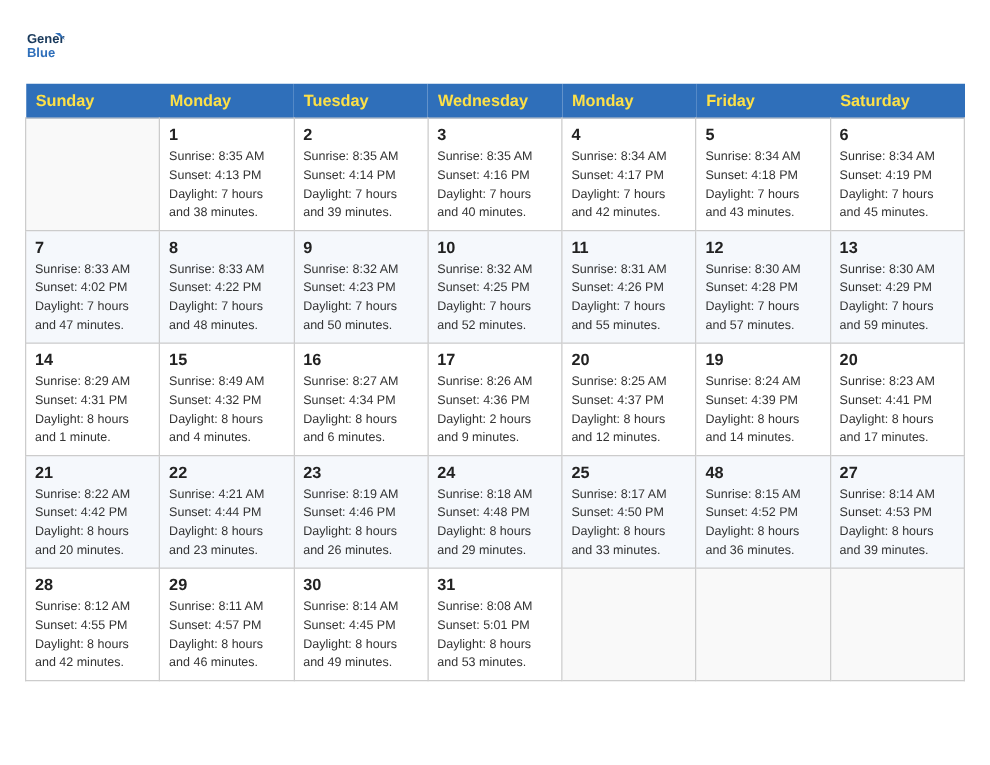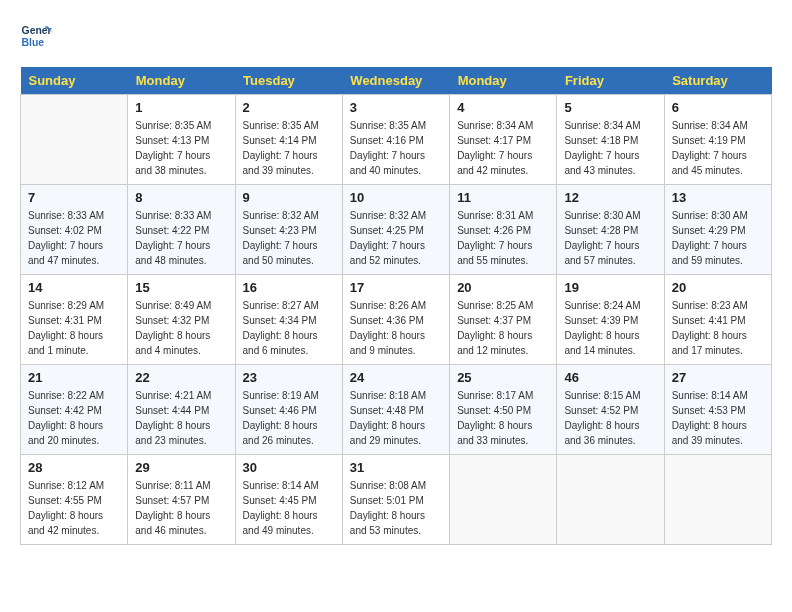--- a/index.html
+++ b/index.html
@@ -244,21 +244,21 @@
           <span>Sunrise: 8:27 AM</span><br>
           <span>Sunset: 4:34 PM</span><br>
           <span>Daylight: 8 hours and 6 minutes.</span>
         </div>
       </td>
         <td>
         <span class="day-num">17</span>
         <div class="day-info">
           <span>Sunrise: 8:26 AM</span><br>
           <span>Sunset: 4:36 PM</span><br>
-          <span>Daylight: 8 hours and 9 minutes.</span>
+          <span>Daylight: 2 hours and 9 minutes.</span>
         </div>
       </td>
         <td>
         <span class="day-num">20</span>
         <div class="day-info">
           <span>Sunrise: 8:25 AM</span><br>
           <span>Sunset: 4:37 PM</span><br>
           <span>Daylight: 8 hours and 12 minutes.</span>
         </div>
       </td>
@@ -314,21 +314,21 @@
       </td>
         <td>
         <span class="day-num">25</span>
         <div class="day-info">
           <span>Sunrise: 8:17 AM</span><br>
           <span>Sunset: 4:50 PM</span><br>
           <span>Daylight: 8 hours and 33 minutes.</span>
         </div>
       </td>
         <td>
-        <span class="day-num">46</span>
+        <span class="day-num">48</span>
         <div class="day-info">
           <span>Sunrise: 8:15 AM</span><br>
           <span>Sunset: 4:52 PM</span><br>
           <span>Daylight: 8 hours and 36 minutes.</span>
         </div>
       </td>
         <td>
         <span class="day-num">27</span>
         <div class="day-info">
           <span>Sunrise: 8:14 AM</span><br>

